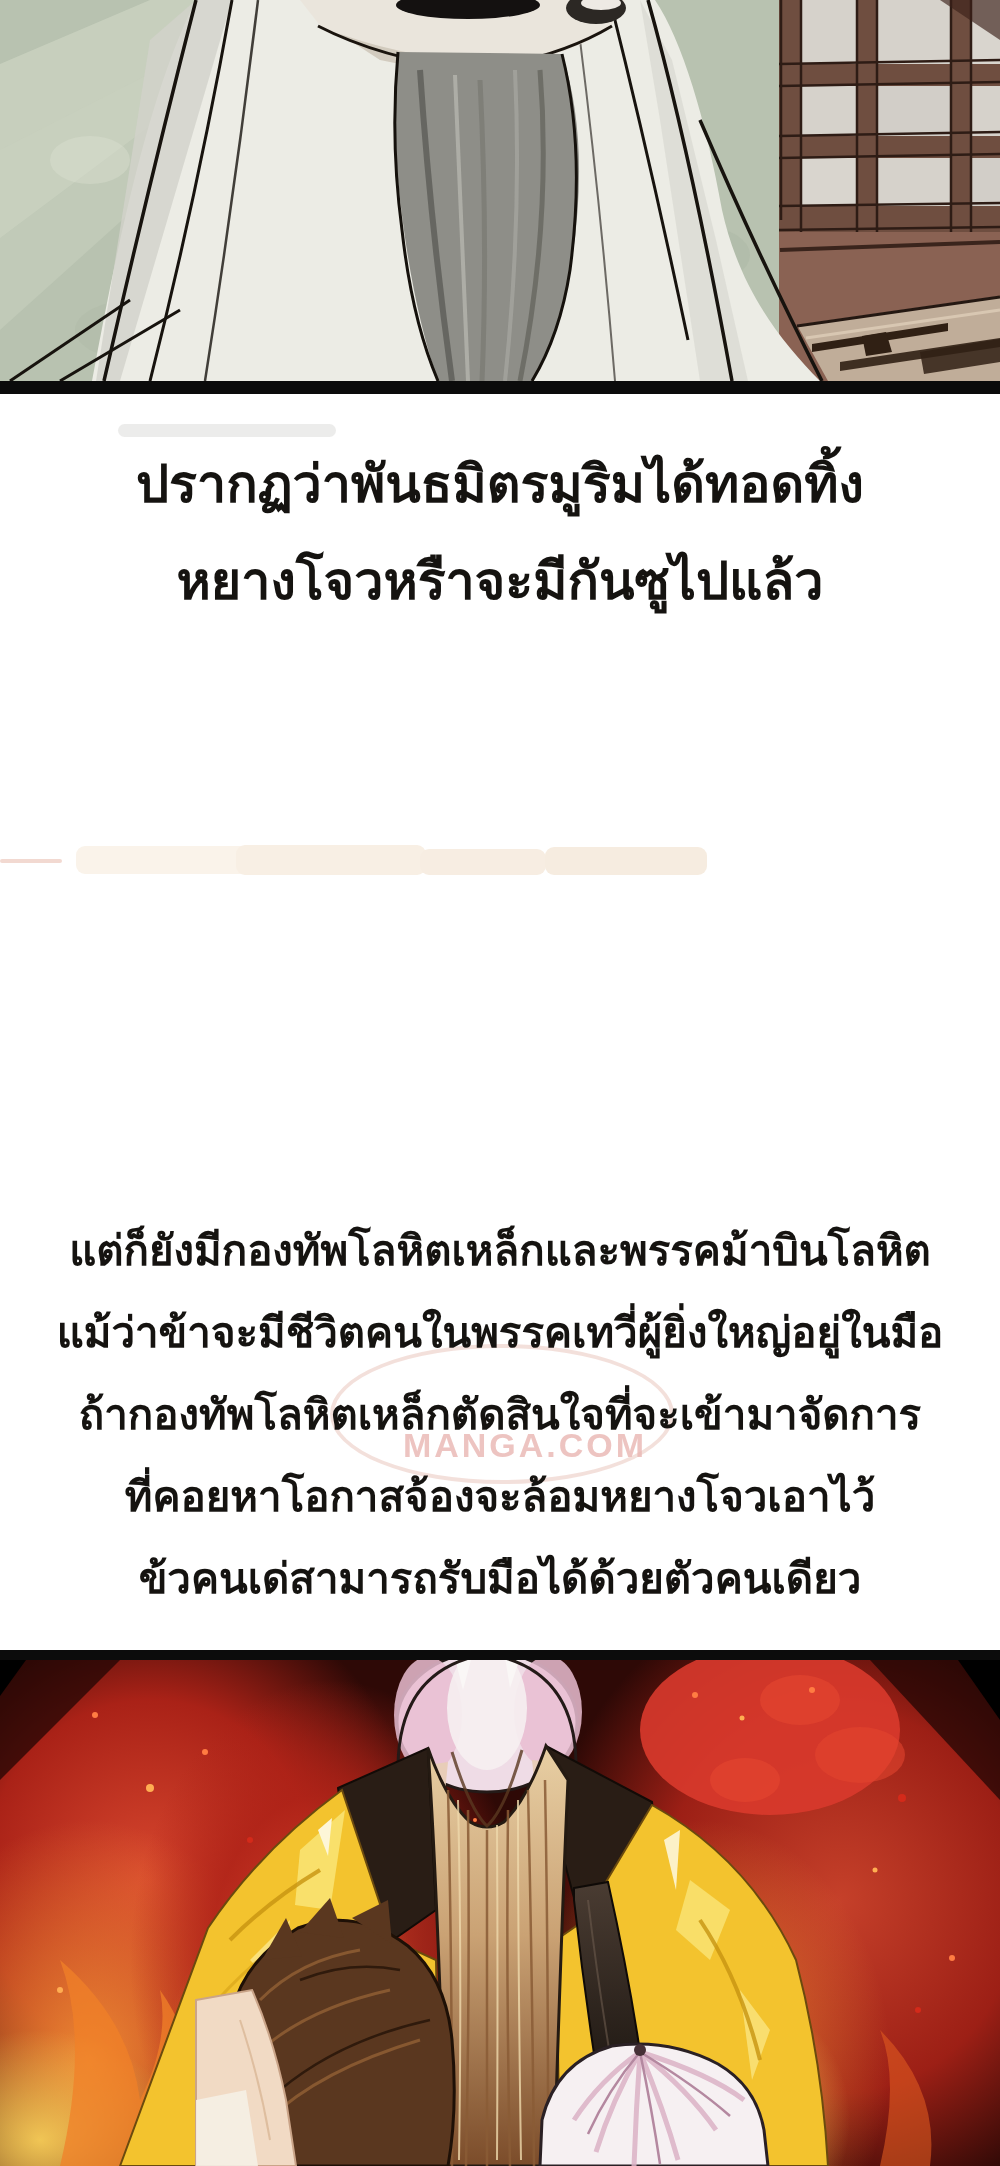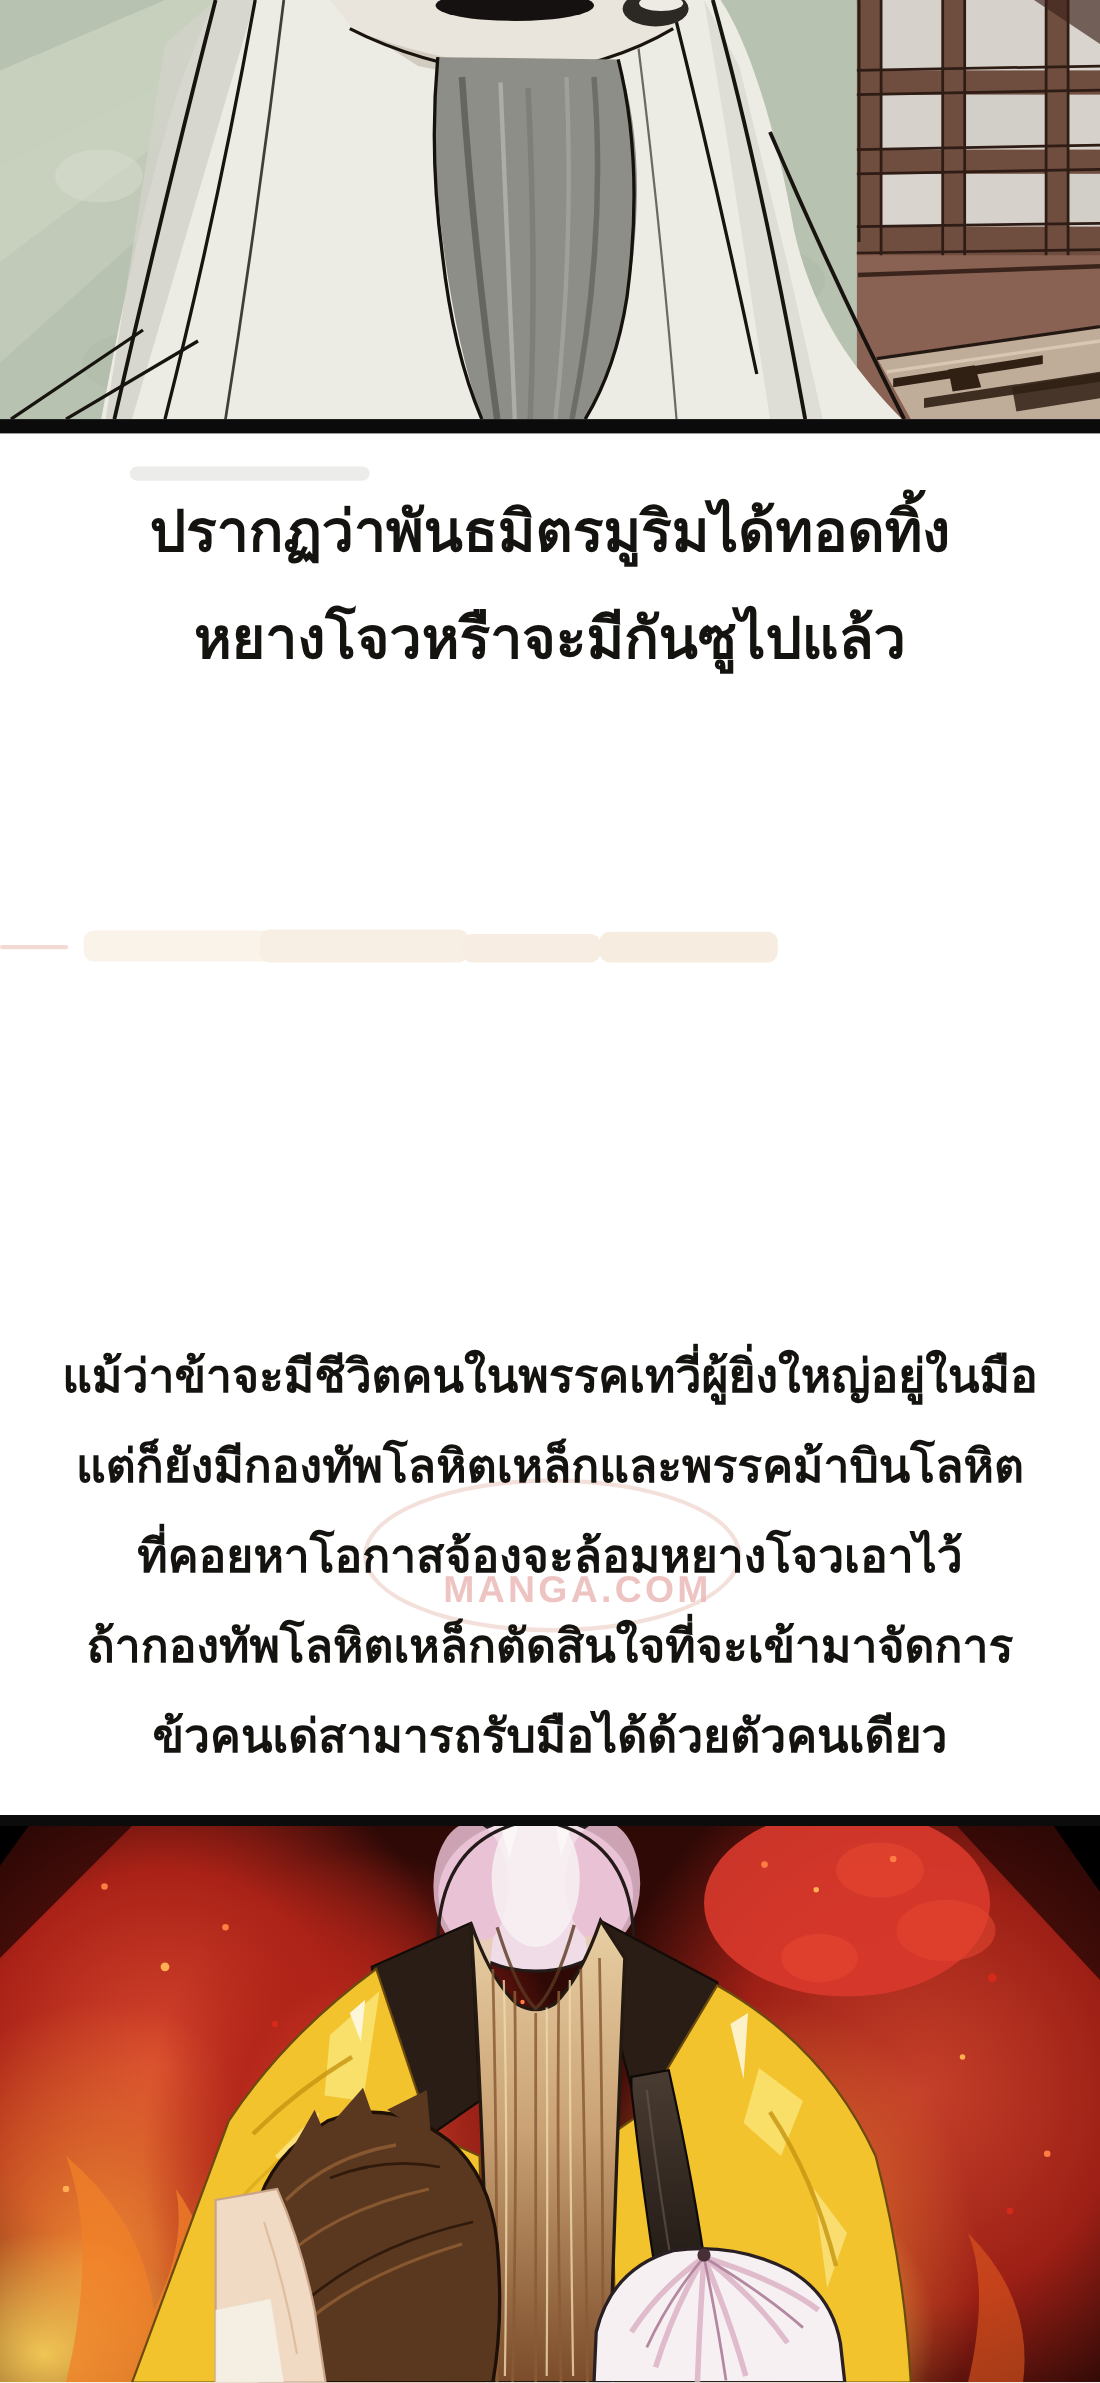--- a/index.html
+++ b/index.html
@@ -8,21 +8,21 @@
   
   .panel{position:absolute;left:0;width:1000px;overflow:hidden;}
   .panel svg{display:block;width:100%;height:100%;}
   .panel-top{top:0;height:381px;border-bottom:13px solid #0b0b0b;}
   .panel-bottom{top:1650px;height:506px;border-top:10px solid #0c0c0c;}
   
   .narr{position:absolute;left:0;width:1000px;text-align:center;color:#151310;
         font-weight:700;z-index:3;}
   .narr-top{top:436px;font-size:52px;line-height:97px;}
   .narr-mid{top:1210px;font-size:42px;line-height:82px;}
-  .narr div{white-space:nowrap;}
+  .narr div{white-space:nowrap;font-family:Liberation Serif, serif;}
   
   .wm-ring{position:absolute;left:330px;top:1344px;width:336px;height:132px;
            border:4px solid rgba(233,198,190,.55);border-radius:50%;z-index:1;}
   .wm-title{position:absolute;left:0;top:1344px;width:1000px;text-align:center;
             font-size:58px;font-weight:800;letter-spacing:7px;z-index:1;
             color:rgba(178,162,154,.55);}
   .wm-sub{position:absolute;left:0;top:1426px;width:1000px;text-align:center;
           font-size:34px;font-weight:700;letter-spacing:3px;z-index:1;
           color:rgba(233,181,178,.8);margin-left:25px;}
   
@@ -141,24 +141,24 @@
 
   <div class="narr narr-top">
     <div>ปรากฏว่าพันธมิตรมูริมได้ทอดทิ้ง</div>
     <div>หยางโจวหรืาจะมีกันซูไปแล้ว</div>
   </div>
 
   <div class="wm-ring"></div>
   <div class="wm-sub">MANGA.COM</div>
 
   <div class="narr narr-mid">
+    <div>แต่ก็ยังมีกองทัพโลหิตเหล็กและพรรคม้าบินโลหิต</div>
     <div>แม้ว่าข้าจะมีชีวิตคนในพรรคเทวี่ผู้ยิ่งใหญ่อยู่ในมือ</div>
-    <div>แต่ก็ยังมีกองทัพโลหิตเหล็กและพรรคม้าบินโลหิต</div>
+    <div>ถ้ากองทัพโลหิตเหล็กตัดสินใจที่จะเข้ามาจัดการ</div>
     <div>ที่คอยหาโอกาสจ้องจะล้อมหยางโจวเอาไว้</div>
-    <div>ถ้ากองทัพโลหิตเหล็กตัดสินใจที่จะเข้ามาจัดการ</div>
     <div>ข้วคนเด่สามารถรับมือได้ด้วยตัวคนเดียว</div>
   </div>
 
   <section class="panel panel-bottom">
     <svg viewBox="0 0 1000 506" preserveAspectRatio="none">
       <defs>
         <radialGradient id="gRed">
             <stop offset="0%" stop-color="#e04a30"></stop>
             <stop offset="60%" stop-color="#b02318"></stop>
             <stop offset="100%" stop-color="#b02318" stop-opacity="0"></stop>

